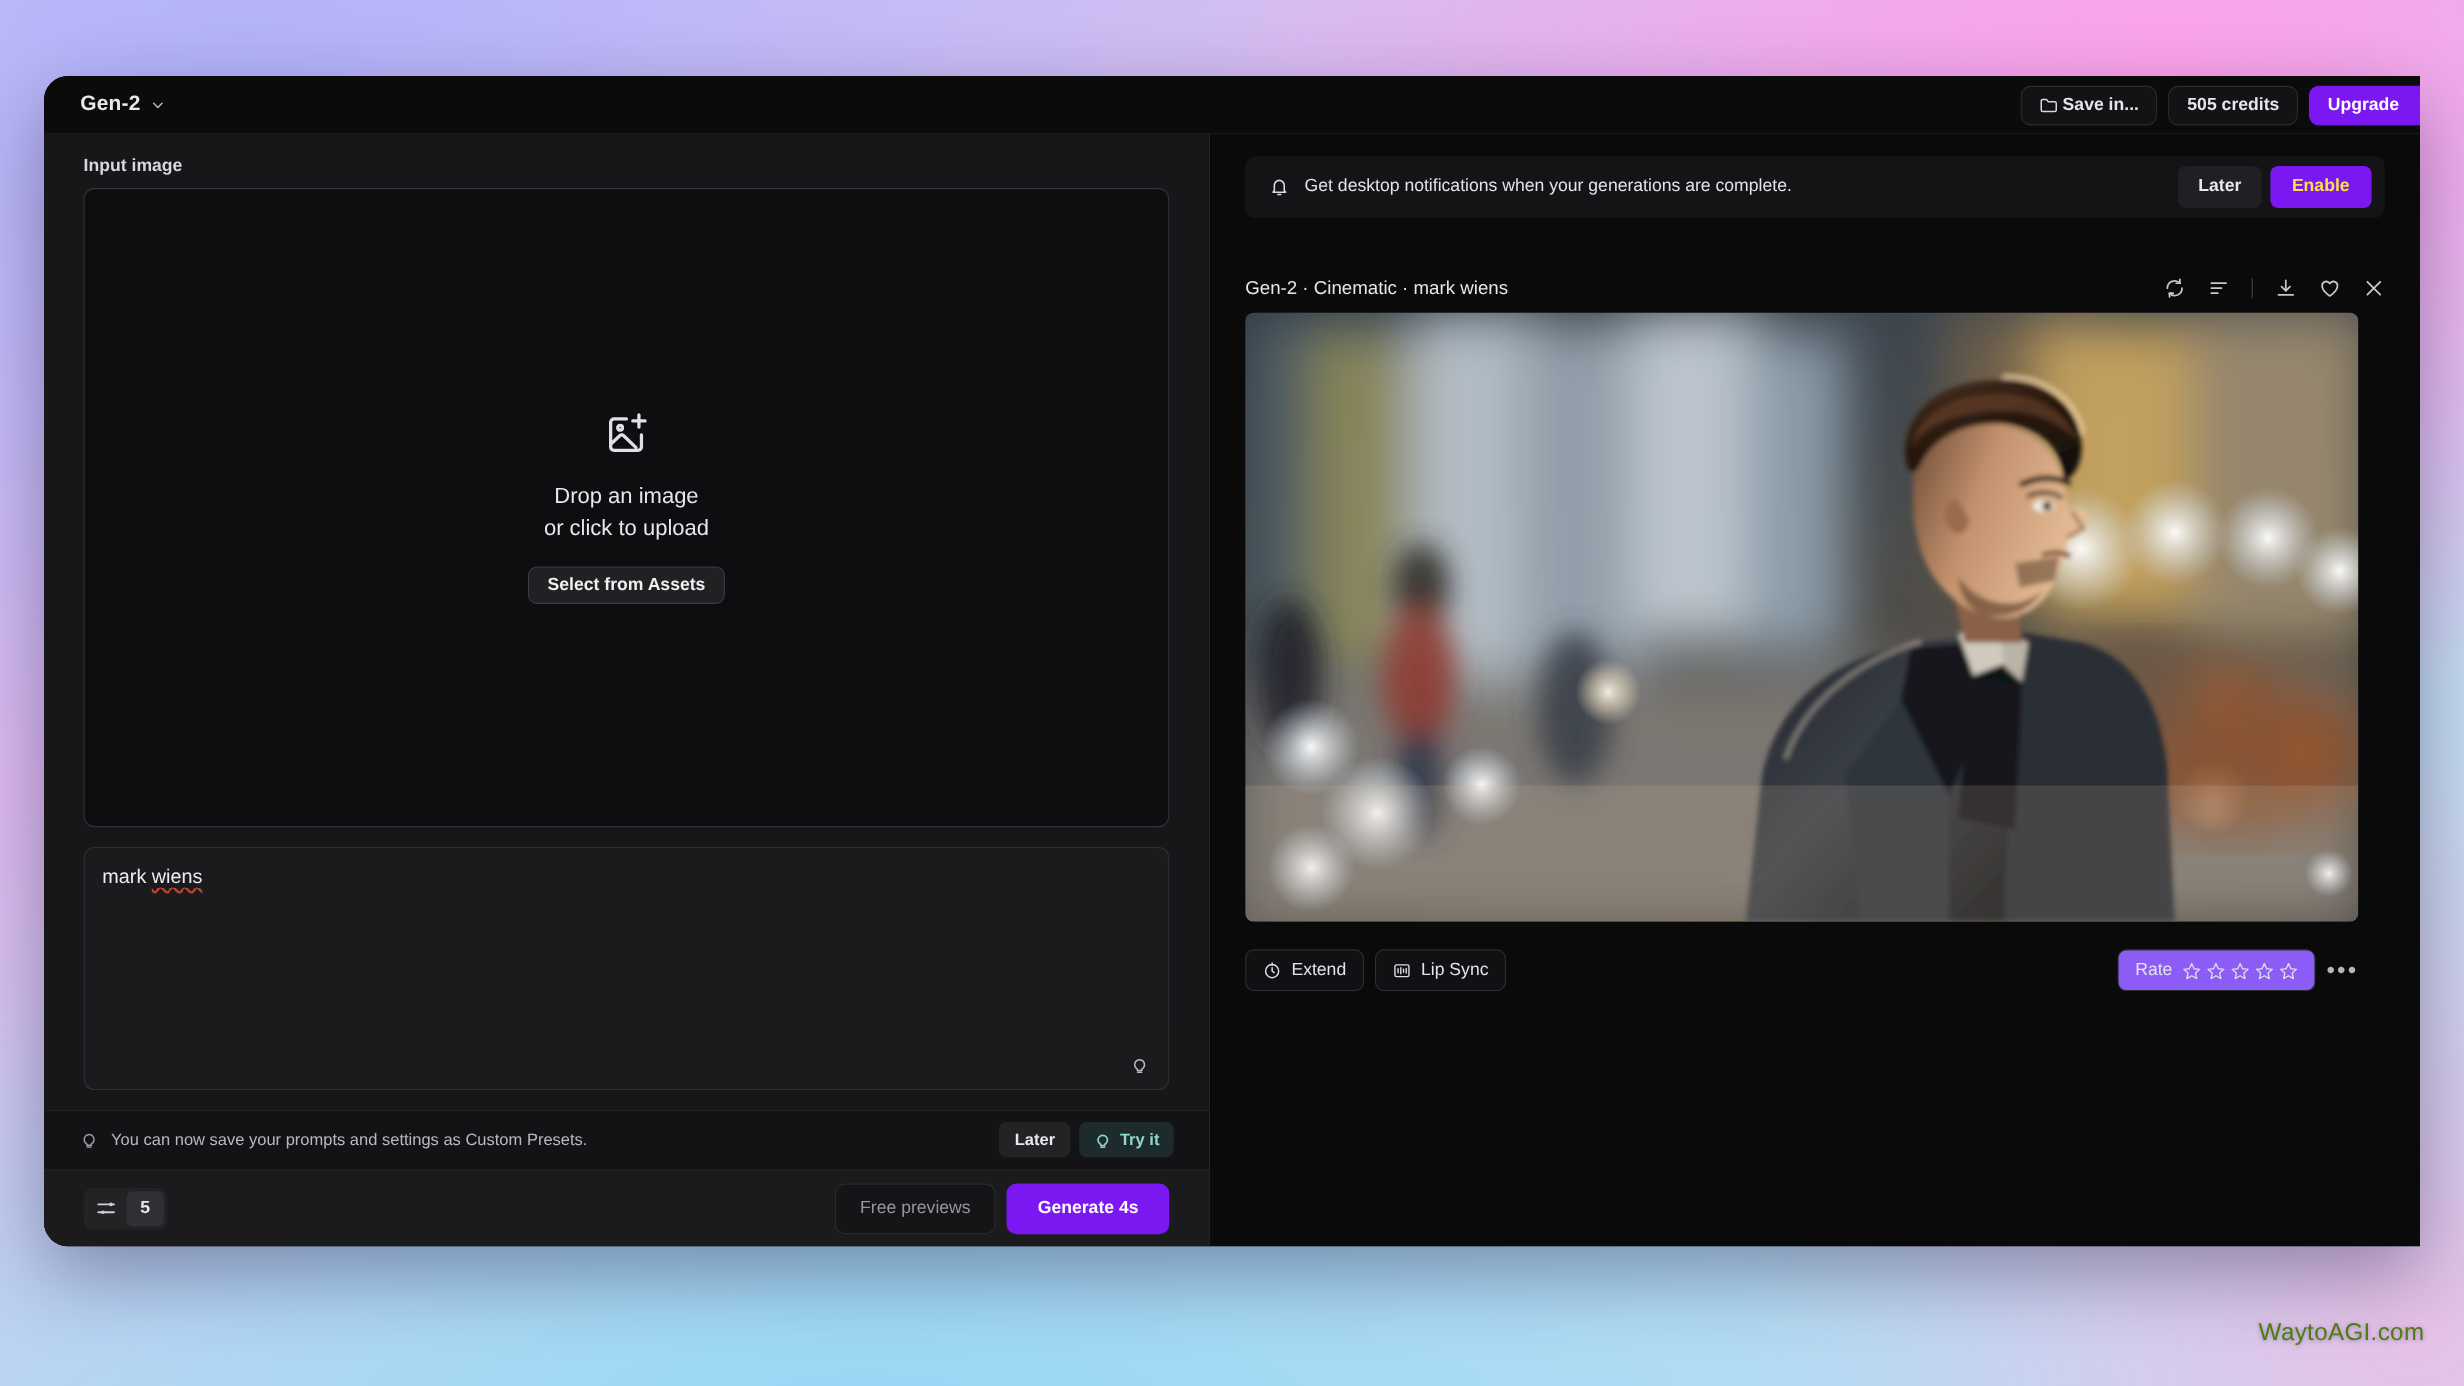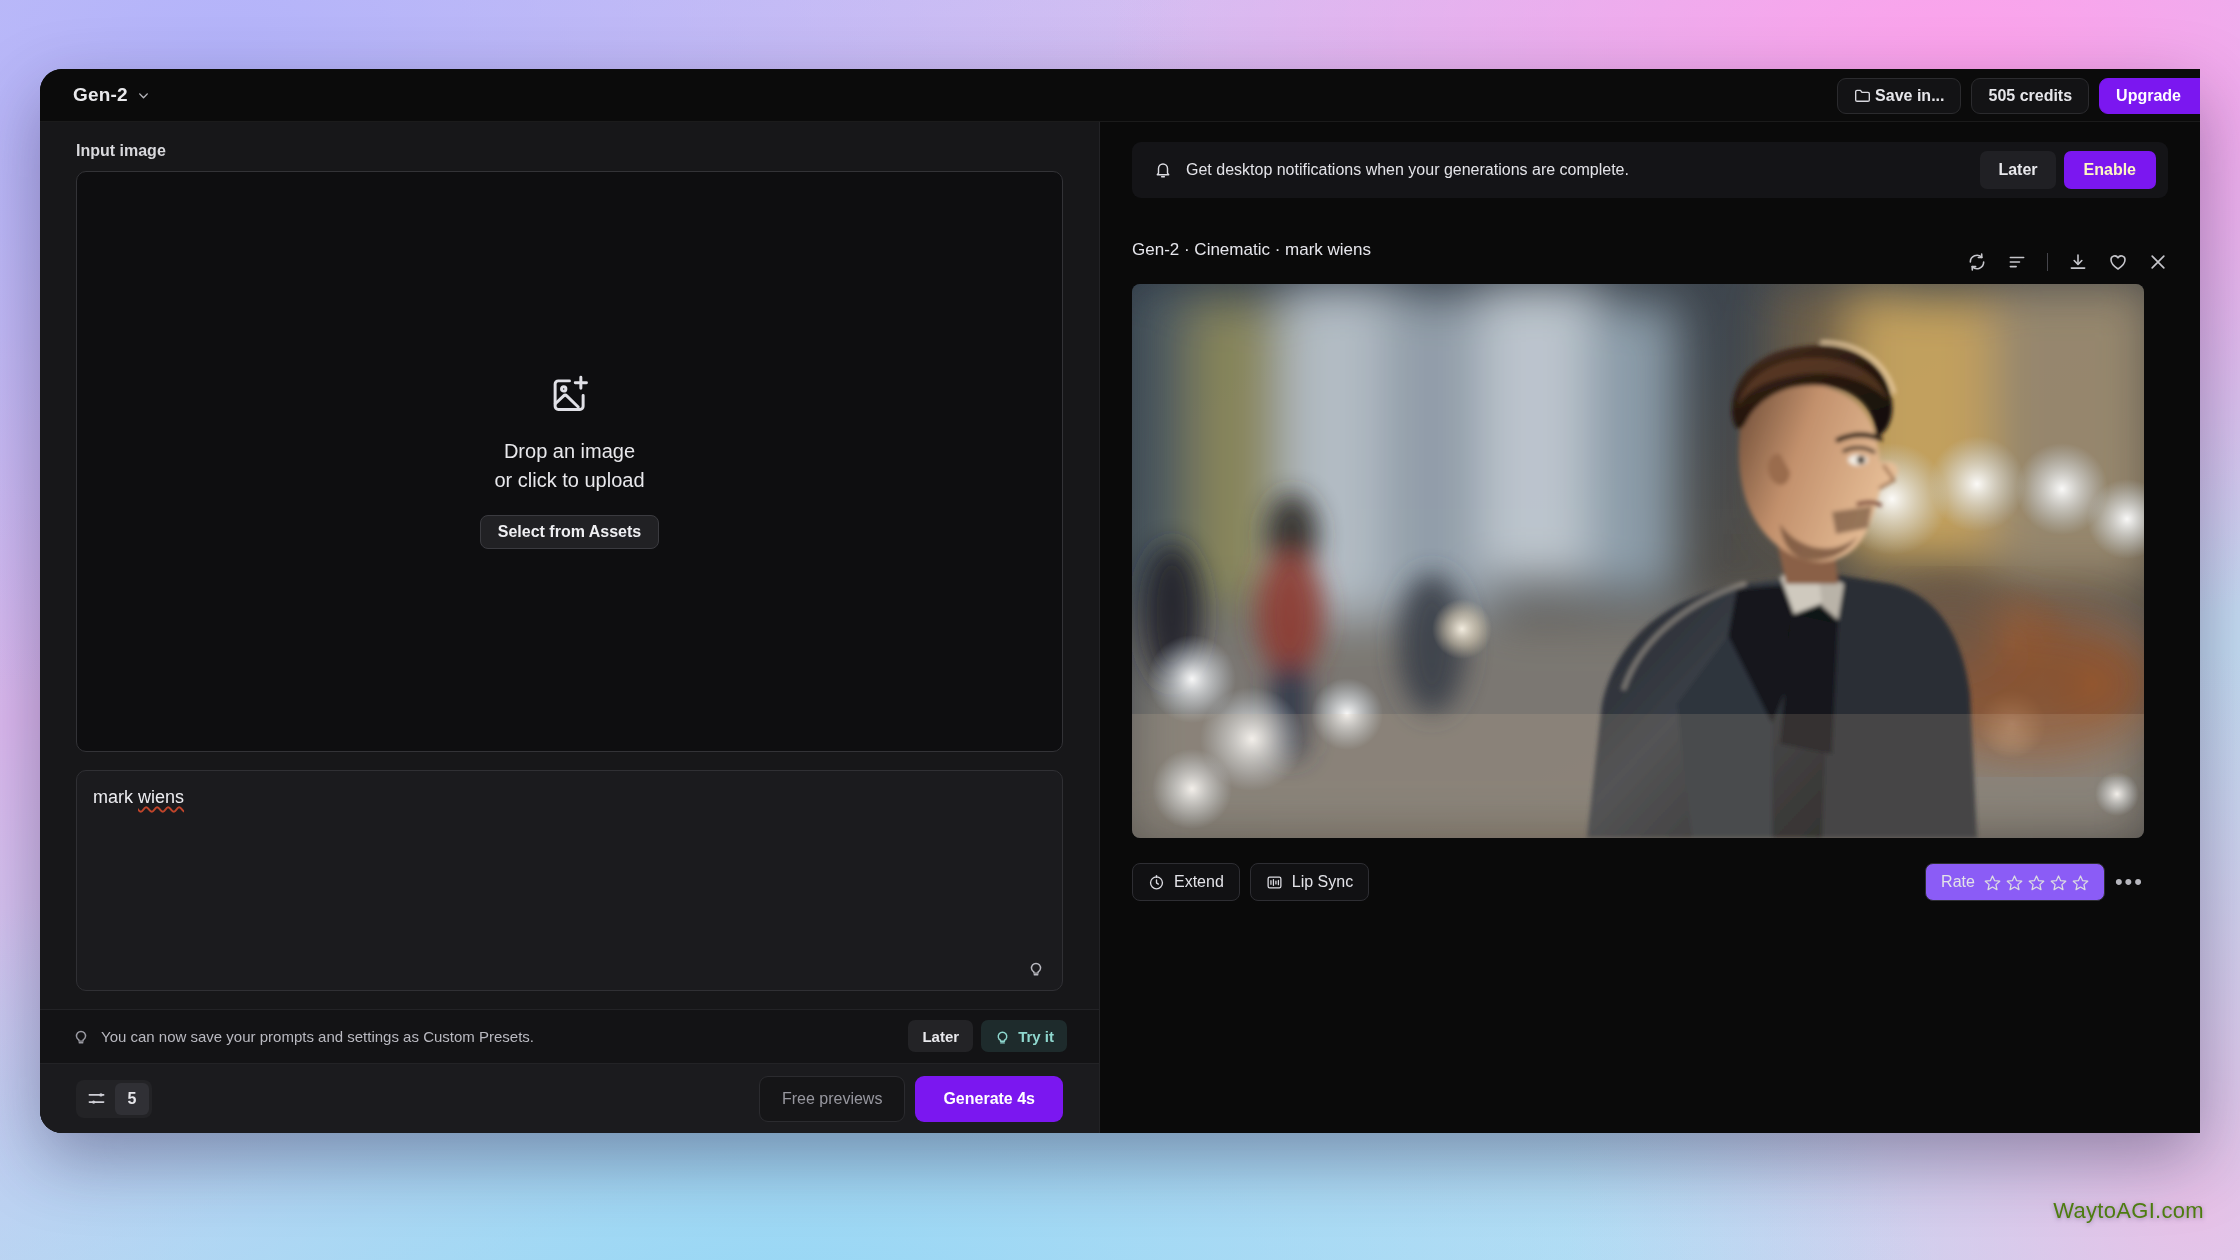--- a/index.html
+++ b/index.html
@@ -278,28 +278,28 @@
     height: 38px; padding: 0 18px;
     display: inline-flex; align-items: center;
     background: #202024; border-radius: 7px;
     color: #e8e8ec; font-size: 16px; font-weight: 600;
     cursor: pointer;
   }
   .notif-enable {
     height: 38px; padding: 0 20px; margin-left: 8px;
     display: inline-flex; align-items: center;
     background: #7b17f0; border-radius: 7px;
-    color: #fef9c3; font-size: 16px; font-weight: 700;
+    color: #fde047; font-size: 16px; font-weight: 700;
     cursor: pointer;
   }
 
   .gen-header {
     height: 44px;
     margin-top: 42px;
-    display: flex; 
+    display: flex; align-items: center;
   }
   .gen-title { color: #e6e6ec; font-size: 17px; font-weight: 400; }
   .gen-icons { margin-left: auto; display: flex; align-items: center; gap: 20px; }
   .gi { width: 20px; height: 20px; display: block; cursor: pointer; opacity: .92; }
   .gi-div { width: 1px; height: 18px; background: #45454b; }
 
   
   .video-frame {
     position: relative;
     width: 1012px;

